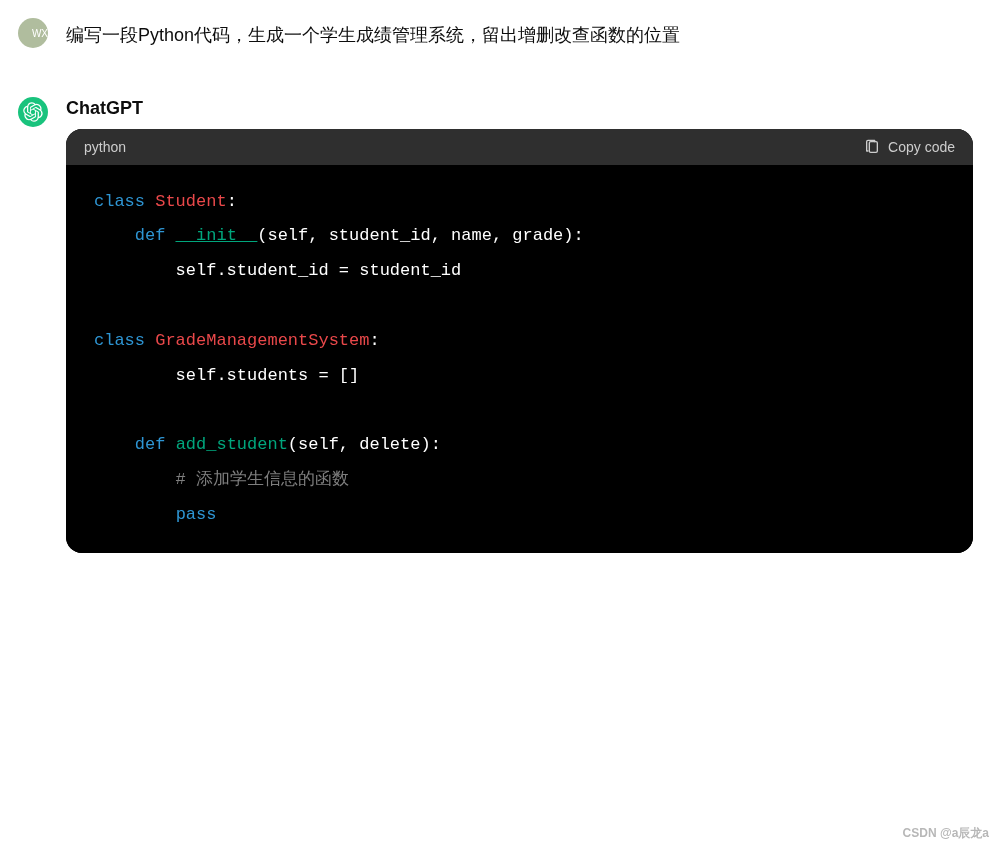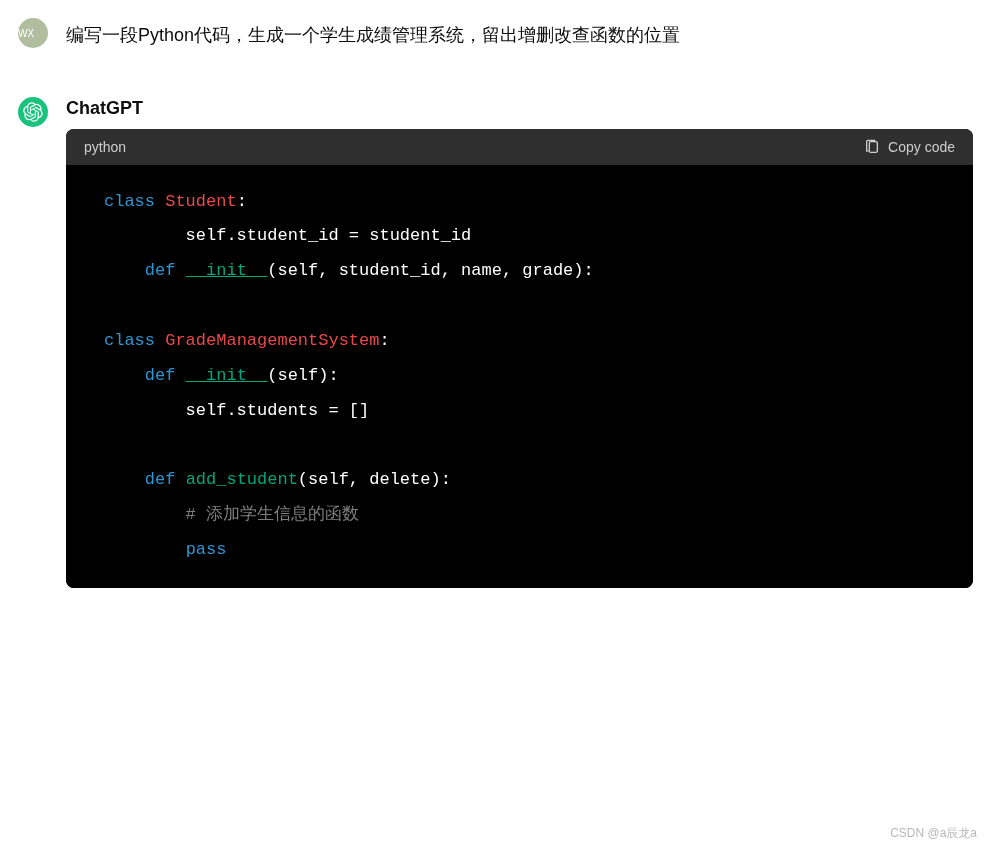--- a/index.html
+++ b/index.html
@@ -18,21 +18,21 @@
       gap: 18px;
       margin-bottom: 45px;
     }
     .avatar {
       width: 30px;
       height: 30px;
       border-radius: 50%;
       flex-shrink: 0;
       display: flex;
       align-items: center;
-      justify-content: flex-start;
+      justify-content: flex-end;
       font-size: 10px;
       font-weight: 500;
     }
     .avatar-user {
       background: #b0bd9e;
       color: #ffffff;
     }
     .avatar-assistant {
       background: #19c37d;
       display: flex;
@@ -59,21 +59,21 @@
       color: #0d0d0d;
       line-height: 1.9;
     }
     .text-response {
       font-size: 18px;
       color: #374151;
       line-height: 2.0;
       margin-bottom: 20px;
     }
     .code-block {
-      border-radius: 8px;
+      border-radius: 16px;
       overflow: hidden;
       background: #000000;
     }
     .code-header {
       background: #2f2f2f;
       display: flex;
       justify-content: space-between;
       align-items: center;
       padding: 10px 18px;
       color: #cdcdcd;
@@ -92,44 +92,45 @@
       cursor: pointer;
       font-size: 14px;
       font-family: inherit;
     }
     .copy-button svg {
       width: 16px;
       height: 16px;
     }
     .code-body {
       background: #000000;
-      padding: 20px 38px;
+      padding: 20px 28px;
       font-family: "SFMono-Regular", Consolas, "Liberation Mono", Menlo, monospace;
       font-size: 17px;
       line-height: 2.05;
       color: #ffffff;
       overflow-x: auto;
     }
     .code-line {
       white-space: pre;
     }
     .kw { color: #2e95d3; }
     .cls-name { color: #e9484a; }
     .fn-name { color: #00a67d; }
     .fn-special { color: #00a67d; text-decoration: underline; }
     .punct { color: #ffffff; }
     .ident { color: #ffffff; }
     .comment { color: #7e7e7e; }
     .watermark {
       position: fixed;
       bottom: 6px;
-      right: 14px;
+      right: 2px;
       font-size: 12px;
       color: #888;
       opacity: 0.6;
+      font-weight: bold;
     }
   </style>
 </head>
 <body>
 
 <div class="message">
   <div class="avatar avatar-user">
     <span>WX</span>
   </div>
   <div class="message-content">
@@ -152,25 +153,24 @@
         <button class="copy-button">
           <svg viewBox="0 0 24 24" fill="none" stroke="currentColor" stroke-width="2" stroke-linecap="round" stroke-linejoin="round">
             <rect x="8" y="4" width="12" height="16" rx="2"></rect>
             <path d="M16 4V2H6a2 2 0 0 0-2 2v14h2"></path>
           </svg>
           <span>Copy code</span>
         </button>
       </div>
       <div class="code-body">
 <div class="code-line"><span class="kw">class</span> <span class="cls-name">Student</span><span class="punct">:</span></div>
+<div class="code-line">    <span class="kw">def</span> <span class="fn-special">__init__</span><span class="ident">(self, student_id, name, grade):</span></div>
 <div class="code-line"><span class="ident">        self.student_id = student_id</span></div>
-<div class="code-line">    <span class="kw">def</span> <span class="fn-special">__init__</span><span class="ident">(self, student_id, name, grade):</span></div>
 <div class="code-line"> </div>
 <div class="code-line"><span class="kw">class</span> <span class="cls-name">GradeManagementSystem</span><span class="punct">:</span></div>
-<div class="code-line">    <span class="kw">def</span> <span class="fn-special">__init__</span><span class="ident">(self):</span></div>
 <div class="code-line"><span class="ident">        self.students = []</span></div>
 <div class="code-line"> </div>
 <div class="code-line">    <span class="kw">def</span> <span class="fn-name">add_student</span><span class="ident">(self, delete):</span></div>
 <div class="code-line"><span class="comment">        # 添加学生信息的函数</span></div>
 <div class="code-line">        <span class="kw">pass</span></div>
       </div>
     </div>
   </div>
 </div>
 

